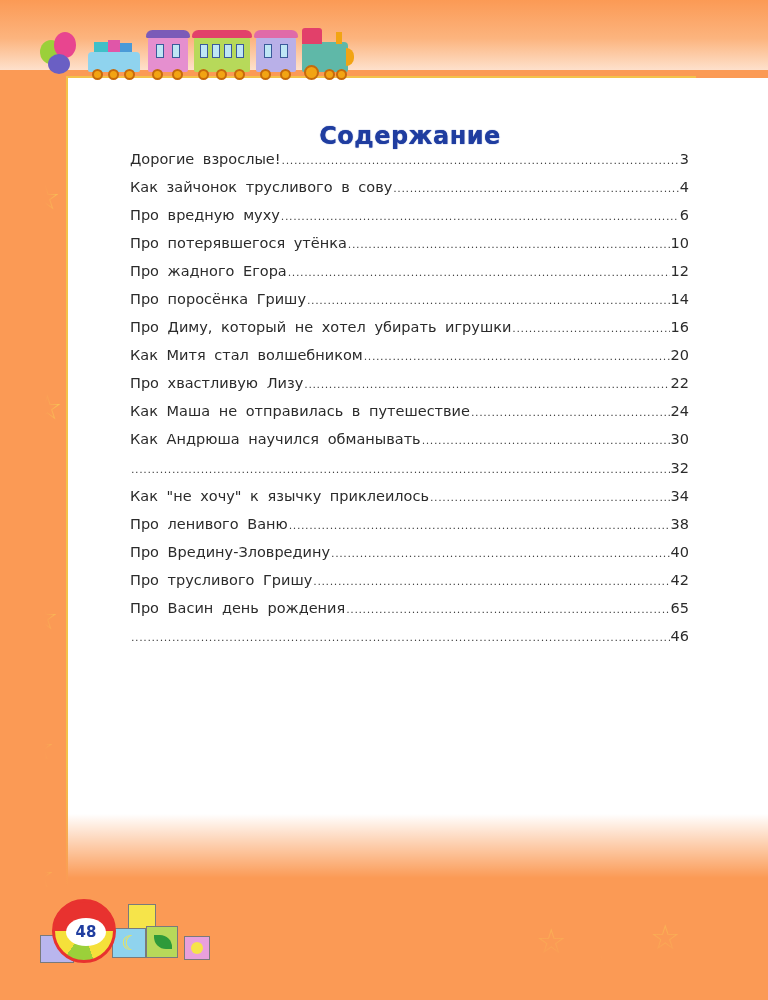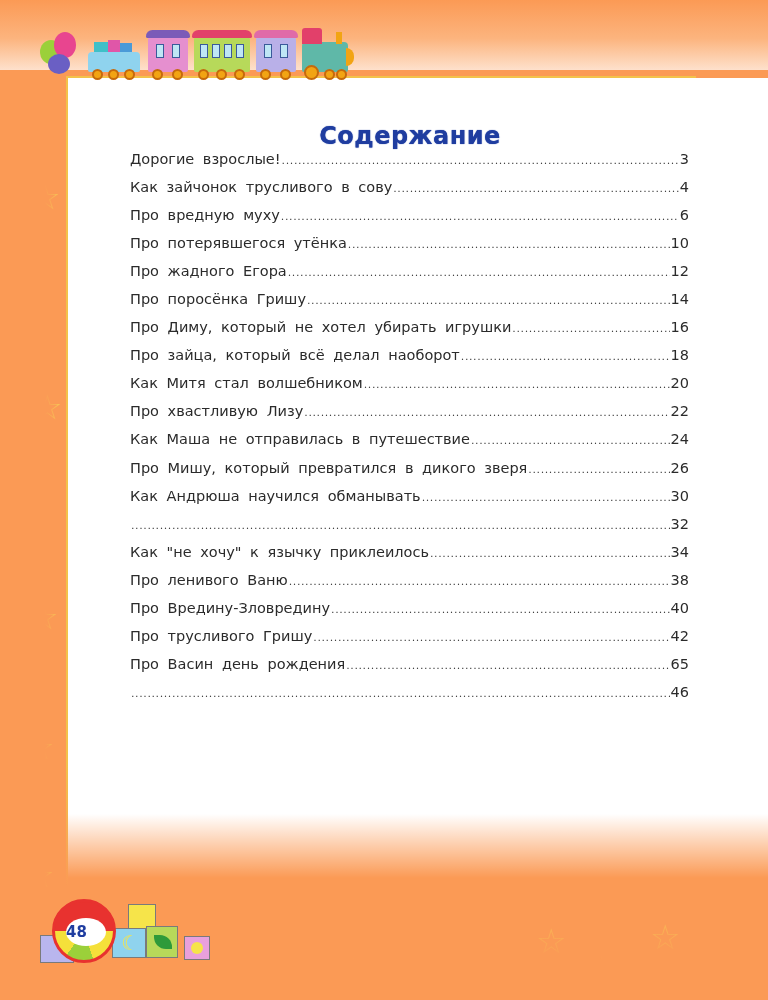--- a/index.html
+++ b/index.html
@@ -68,21 +68,21 @@
   .row .p { white-space:nowrap; }
 
   
   .ball {
     position:absolute; left:52px; top:899px; width:64px; height:64px; border-radius:50%;
     background: conic-gradient(#e8322f 0 25%, #f5e03a 25% 45%, #9bd03a 45% 60%, #f5e03a 60% 75%, #e8322f 75% 100%);
     border:3px solid #e8322f; box-sizing:border-box;
   }
   .ball-center {
     position:absolute; left:66px; top:918px; width:40px; height:28px; border-radius:50%;
-    background:#fff; line-height:28px;
+    background:#fff; text-align:center; line-height:28px;
     font-weight:bold; font-size:15px; color:#1f3da0;
   }
   .block { position:absolute; border:1px solid #7a7a7a; box-sizing:border-box; }
 </style>
 </head>
 <body>
 
 <div class="bg-stars">
   <span style="left:6px;top:8px">☆</span>
   <span style="left:330px;top:-6px">☆</span>
@@ -198,43 +198,33 @@
       <span class="t">Про поросёнка Гришу</span>
       <span class="dots"></span>
       <span class="p">14</span>
     </div>
   <div class="row">
       <span class="t">Про Диму, который не хотел убирать игрушки</span>
       <span class="dots"></span>
       <span class="p">16</span>
     </div>
   <div class="row">
-      <span class="t">Про зайца, который всё делал наоборот</span>
-      <span class="dots"></span>
-      <span class="p">18</span>
-    </div>
-  <div class="row">
       <span class="t">Как Митя стал волшебником</span>
       <span class="dots"></span>
       <span class="p">20</span>
     </div>
   <div class="row">
       <span class="t">Про хвастливую Лизу</span>
       <span class="dots"></span>
       <span class="p">22</span>
     </div>
   <div class="row">
       <span class="t">Как Маша не отправилась в путешествие</span>
       <span class="dots"></span>
       <span class="p">24</span>
-    </div>
-  <div class="row">
-      <span class="t">Про Мишу, который превратился в дикого зверя</span>
-      <span class="dots"></span>
-      <span class="p">26</span>
     </div>
   <div class="row">
       <span class="t">Как Андрюша научился обманывать</span>
       <span class="dots"></span>
       <span class="p">30</span>
     </div>
   <div class="row">
       <span class="dots"></span>
       <span class="p">32</span>
     </div>

